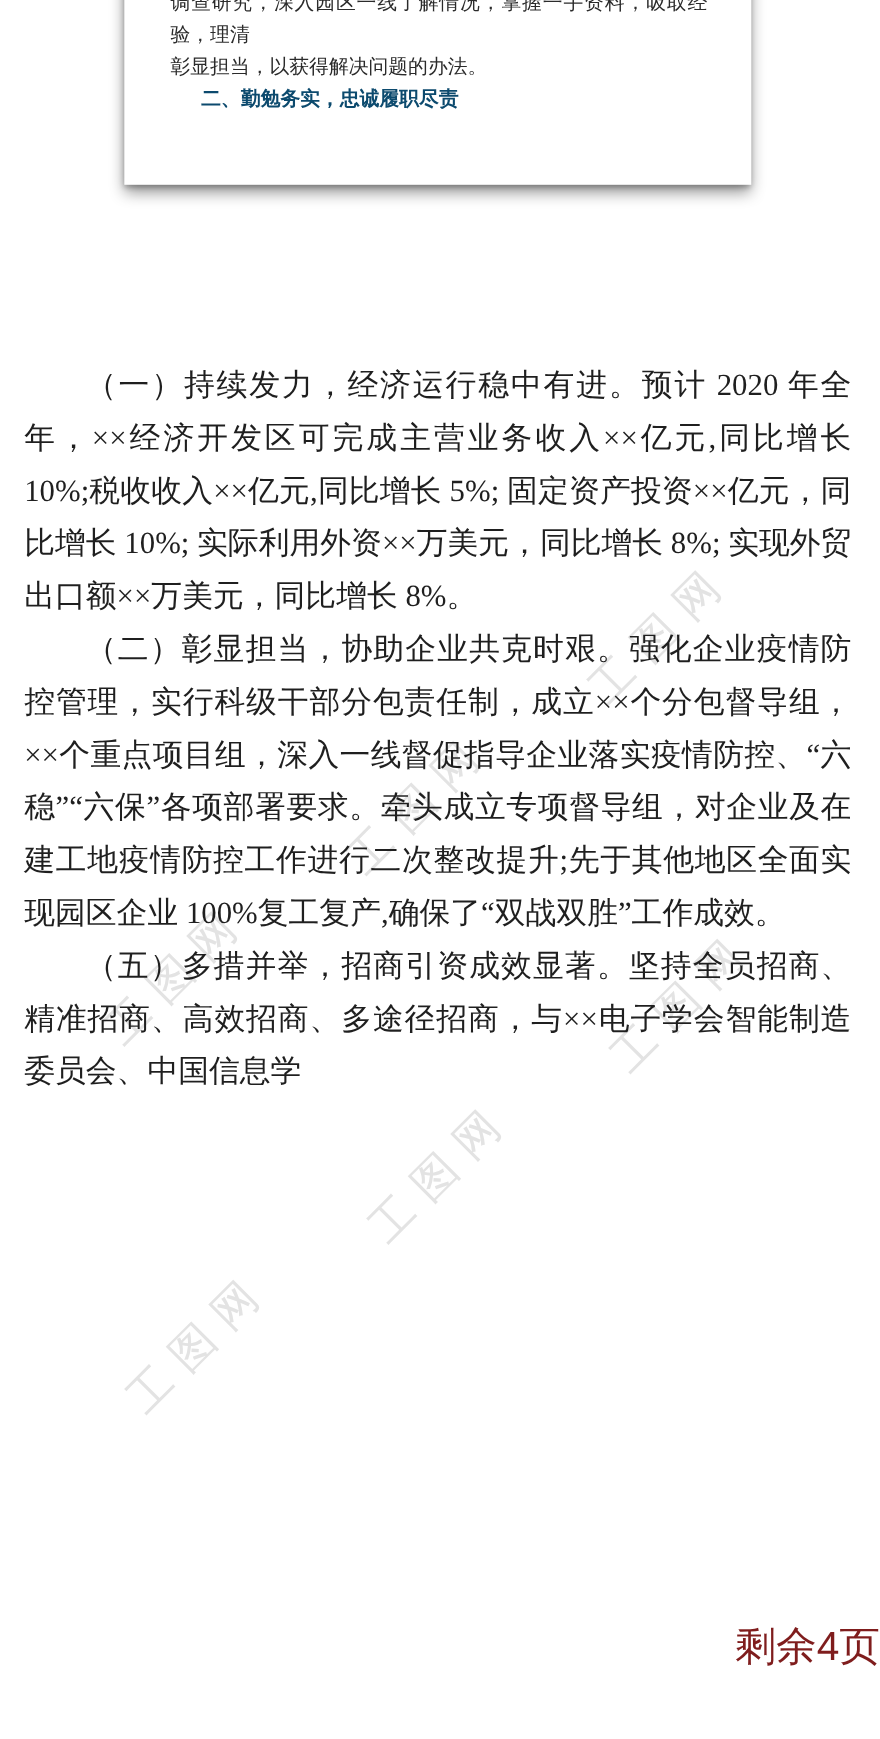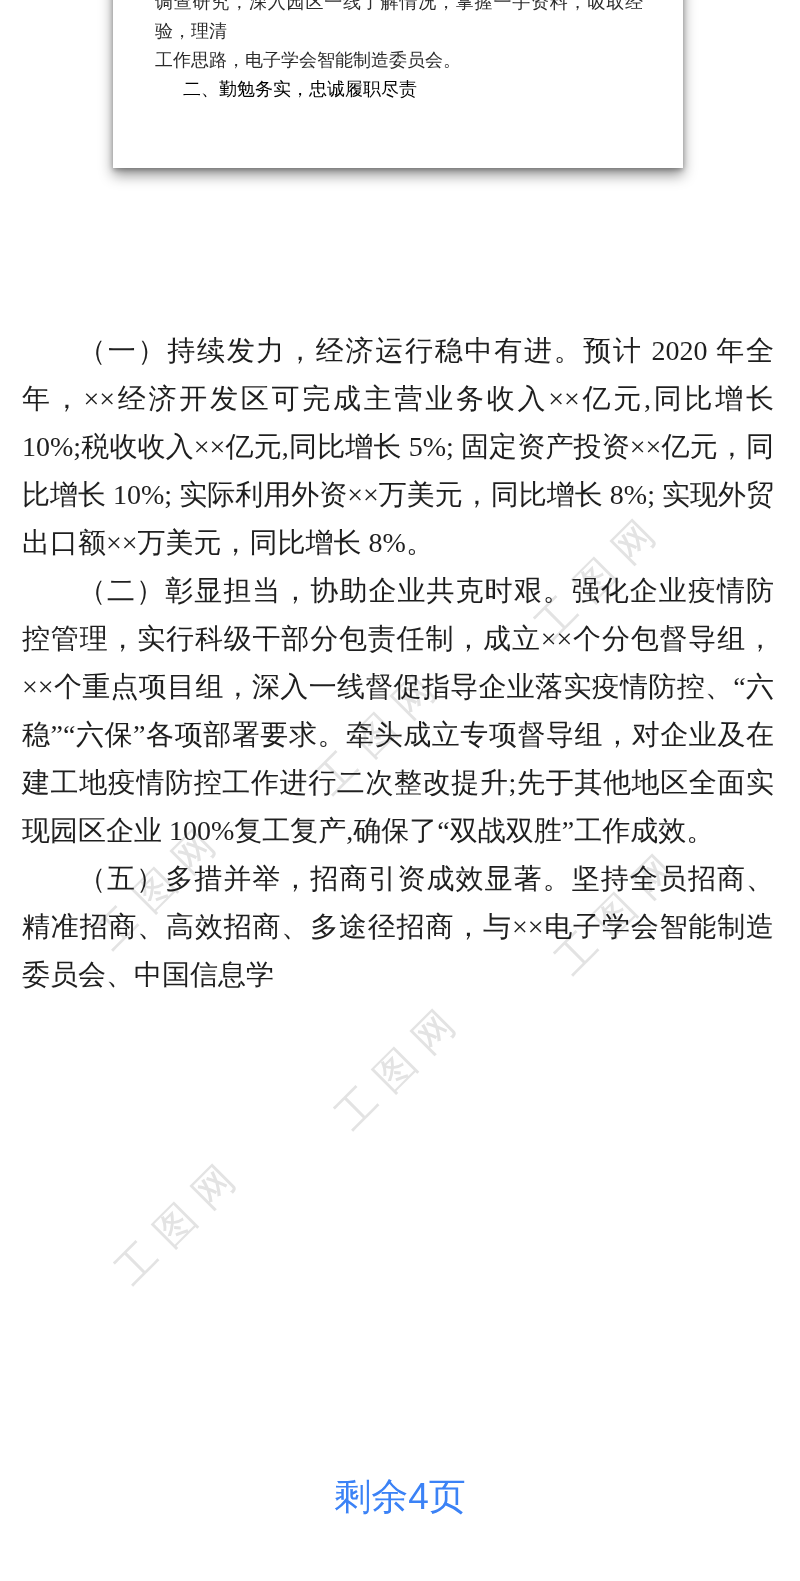--- a/index.html
+++ b/index.html
@@ -28,23 +28,23 @@
   .page-card .card-text {
     margin-top: 30px;
     padding: 0 40px 0 42px;
     font-family: "Liberation Serif", "DejaVu Serif", serif;
     font-size: 18px;
     line-height: 29px;
     color: #2b2b2b;
     text-align: justify;
   }
   .page-card .card-heading {
-    font-weight: normal;
+    font-weight: bold;
     text-indent: 28px;
-    color: #000000;
+    color: #0c4a6e;
   }
 
   
   .wm-layer { position: absolute; inset: 0; z-index: 1; pointer-events: none; }
   .wm {
     position: absolute;
     transform: translate(-50%, -50%) rotate(-45deg);
     font-size: 40px;
     letter-spacing: 14px;
     color: #e3e3e3;
@@ -73,44 +73,44 @@
   }
   .doc-body p { margin: 0; text-indent: 2em; }
 
   
   .footer-note {
     position: absolute;
     left: 0;
     top: 1472px;
     width: 100%;
     display: flex;
-    justify-content: center;
+    justify-content: flex-end;
     gap: 51px;
     z-index: 2;
     font-size: 37px;
-    color: #3b82f6;
+    color: #7f1d1d;
     font-family: "Liberation Sans", "DejaVu Sans", sans-serif;
   }
 </style>
 </head>
 <body>
 
 <div class="wm-layer">
   <div class="wm p1">工图网</div>
   <div class="wm p2">工图网</div>
   <div class="wm p3">工图网</div>
   <div class="wm p4">工图网</div>
   <div class="wm p5">工图网</div>
   <div class="wm p6">工图网</div>
 </div>
 
 <div class="page-card">
   <div class="card-text">
     <div>调查研究，深入园区一线了解情况，掌握一手资料，吸取经验，理清</div>
-    <div>工作思路，电子学会智能制造委员会。</div>
+    <div>彰显担当，以获得解决问题的办法。</div>
     <div class="card-heading">二、勤勉务实，忠诚履职尽责</div>
   </div>
 </div>
 
 <div class="doc-body">
   <p>（一）持续发力，经济运行稳中有进。预计 2020 年全年，××经济开发区可完成主营业务收入××亿元,同比增长 10%;税收收入××亿元,同比增长 5%; 固定资产投资××亿元，同比增长 10%; 实际利用外资××万美元，同比增长 8%; 实现外贸出口额××万美元，同比增长 8%。</p>
   <p>（二）彰显担当，协助企业共克时艰。强化企业疫情防控管理，实行科级干部分包责任制，成立××个分包督导组，××个重点项目组，深入一线督促指导企业落实疫情防控、“六稳”“六保”各项部署要求。牵头成立专项督导组，对企业及在建工地疫情防控工作进行二次整改提升;先于其他地区全面实现园区企业 100%复工复产,确保了“双战双胜”工作成效。</p>
   <p>（五）多措并举，招商引资成效显著。坚持全员招商、精准招商、高效招商、多途径招商，与××电子学会智能制造委员会、中国信息学</p>
 </div>
 

